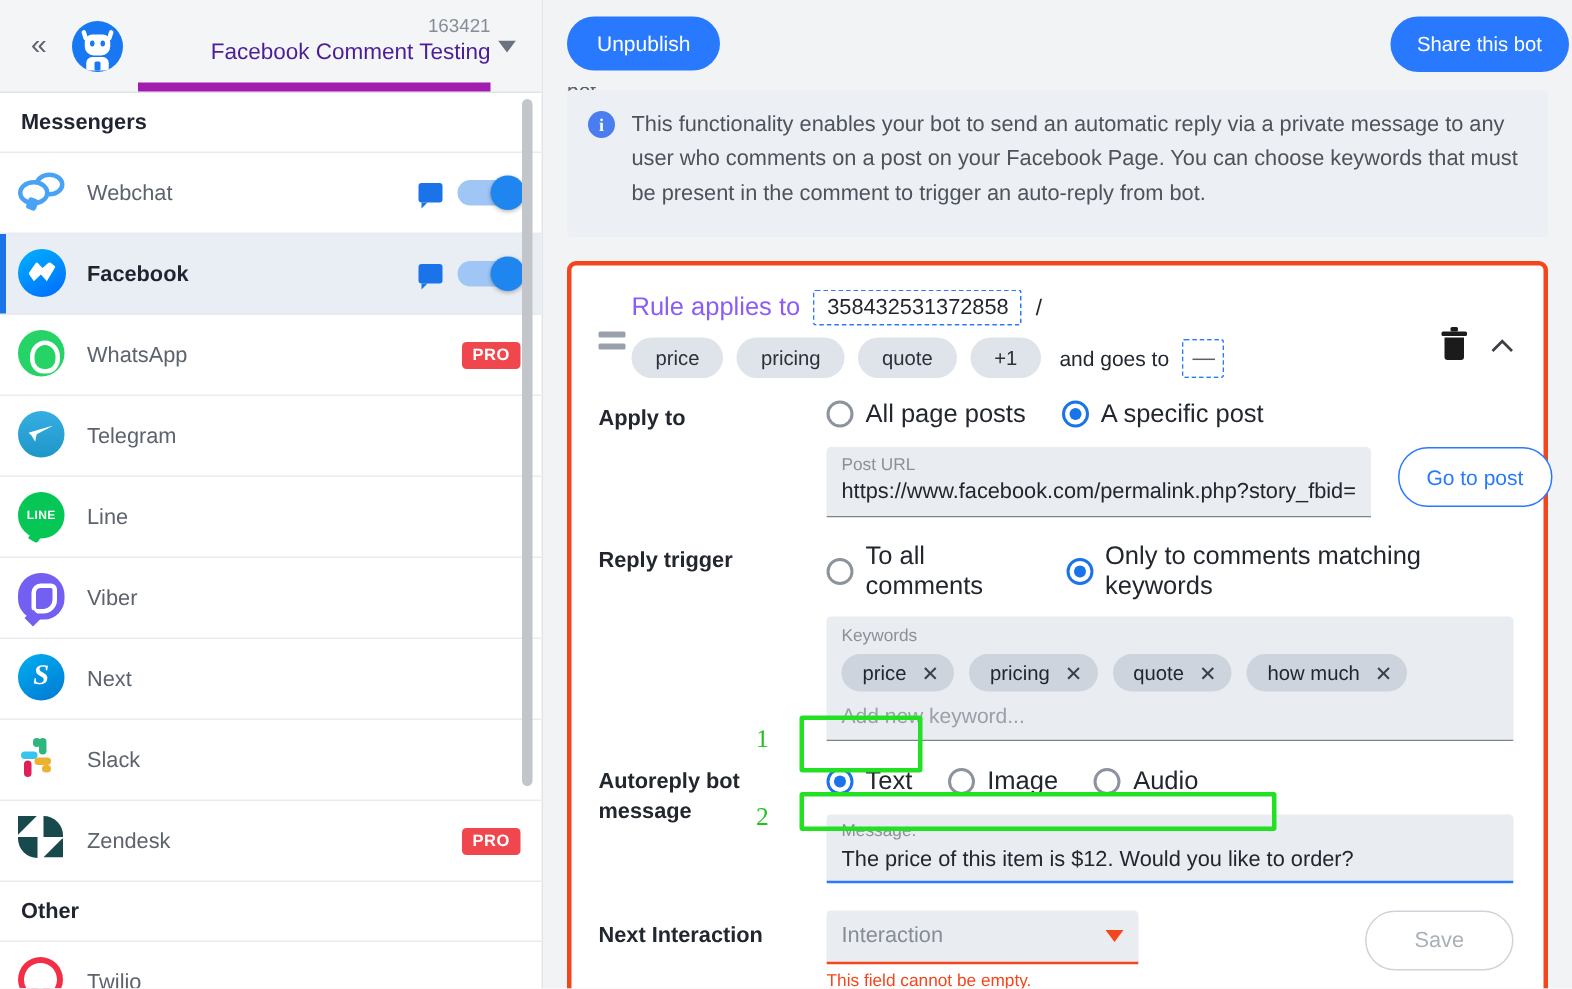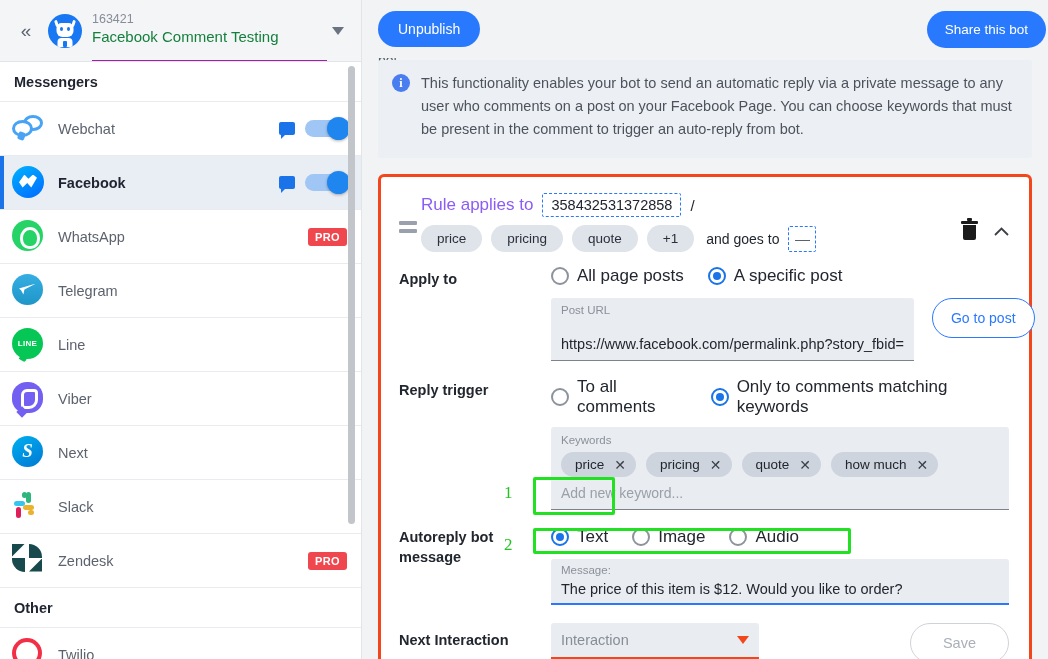--- a/index.html
+++ b/index.html
@@ -53,23 +53,23 @@
   .bot-avatar .robot-ear.l { left: 7px; transform: rotate(-18deg); }
   .bot-avatar .robot-ear.r { right: 7px; transform: rotate(18deg); }
   .bot-avatar .robot-body {
     position: absolute; left: 50%; transform: translateX(-50%);
     bottom: 1px; width: 15px; height: 9px; background: #fff; border-radius: 4px 4px 0 0;
   }
   .bot-avatar .robot-tie {
     position: absolute; left: 50%; transform: translateX(-50%);
     bottom: 1px; width: 4px; height: 6px; background: #1877f2; border-radius: 1px;
   }
-  .bot-meta { flex: 1 1 auto; margin-left: 10px; padding-bottom: 2px; border-bottom: 1px solid #a21caf; align-self: stretch; display: flex; flex-direction: column; justify-content: center; }
+  .bot-meta { flex: 1 1 auto; margin-left: 10px; padding-bottom: 2px; border-bottom: 6px solid #a21caf; align-self: stretch; display: flex; flex-direction: column; justify-content: center; text-align: right; }
   .bot-id { font-size: 12.5px; color: #878d98; line-height: 15px; }
-  .bot-name { font-size: 15px; color: #15803d; line-height: 19px; }
+  .bot-name { font-size: 15px; color: #4c1d95; line-height: 19px; }
   .bot-caret { width: 22px; flex: 0 0 22px; display: flex; align-items: center; justify-content: center; color: #6b7280; }
 
   .section-head {
     height: 40px; display: flex; align-items: center;
     padding-left: 14px; font-size: 14.5px; font-weight: bold; color: #1f2430;
     background: #ffffff; border-bottom: 1px solid #e9ebee;
   }
   .chan-list { height: calc(659px - 62px); overflow: hidden; position: relative; }
   .chan {
     height: 54px; display: flex; align-items: center;
@@ -178,21 +178,21 @@
   .frow-body { flex: 1 1 auto; }
   .radio-row { display: flex; align-items: center; gap: 8px; }
   .radio { width: 18px; height: 18px; border-radius: 50%; border: 2px solid #8d939d; position: relative; flex: 0 0 18px; cursor: pointer; }
   .radio.on { border-color: #1a73e8; }
   .radio.on::after { content: ""; position: absolute; left: 3px; top: 3px; width: 8px; height: 8px; border-radius: 50%; background: #1a73e8; }
   .radio-lbl { font-size: 17px; color: #22262e; margin-right: 16px; }
 
   .url-wrap { display: flex; align-items: flex-start; gap: 18px; margin-top: 12px; }
   .filled-input { flex: 1 1 auto; background: #e9ecf1; border-radius: 3px 3px 0 0; border-bottom: 1.5px solid #7d828b; padding: 5px 10px 5px 10px; }
   .fi-label { font-size: 11.5px; color: #8b9099; line-height: 15px; }
-  .fi-value { font-size: 14.5px; color: #22262e; line-height: 21px; white-space: nowrap; overflow: hidden; margin-top: 16px; }
+  .fi-value { font-size: 14.5px; color: #22262e; line-height: 21px; white-space: nowrap; overflow: hidden; }
   .btn-outline { border: 1.5px solid #2979ff; color: #2979ff; background: #fff; border-radius: 22px; font-size: 14px; padding: 11px 18px; cursor: pointer; font-family: inherit; white-space: nowrap; }
 
   .kw-box { background: #e9ecf1; border-radius: 3px 3px 0 0; border-bottom: 1.5px solid #7d828b; padding: 6px 10px 4px 10px; margin-top: 10px; }
   .kw-title { font-size: 11.5px; color: #8b9099; line-height: 15px; }
   .kw-chips { display: flex; gap: 10px; margin: 4px 0 2px 0; flex-wrap: wrap; }
   .kw-chip2 { background: #ced4dd; border-radius: 14px; padding: 5px 10px 5px 14px; font-size: 13.5px; color: #22262e; display: flex; align-items: center; gap: 10px; }
   .kw-x { color: #3a3f48; font-size: 14px; cursor: pointer; line-height: 1; }
   .kw-placeholder { font-size: 14px; color: #9aa0a9; padding: 6px 0 4px 0; }
 
   .num-anno { position: absolute; font-size: 17px; color: #22c320; font-family: "Liberation Serif", serif; }

